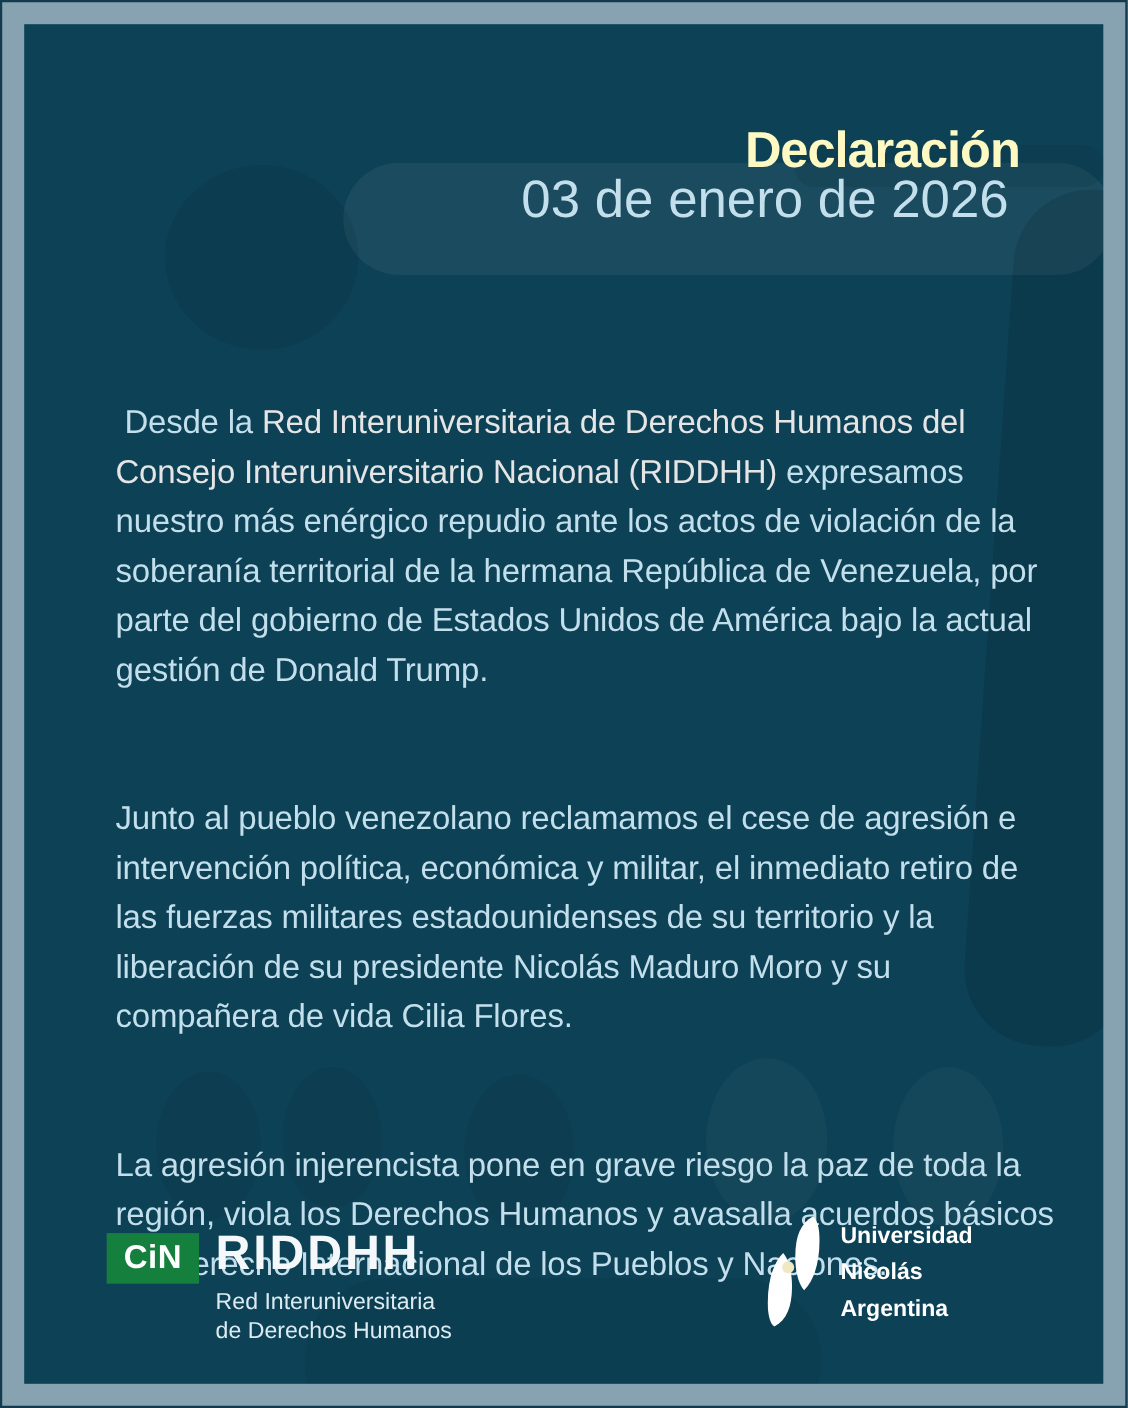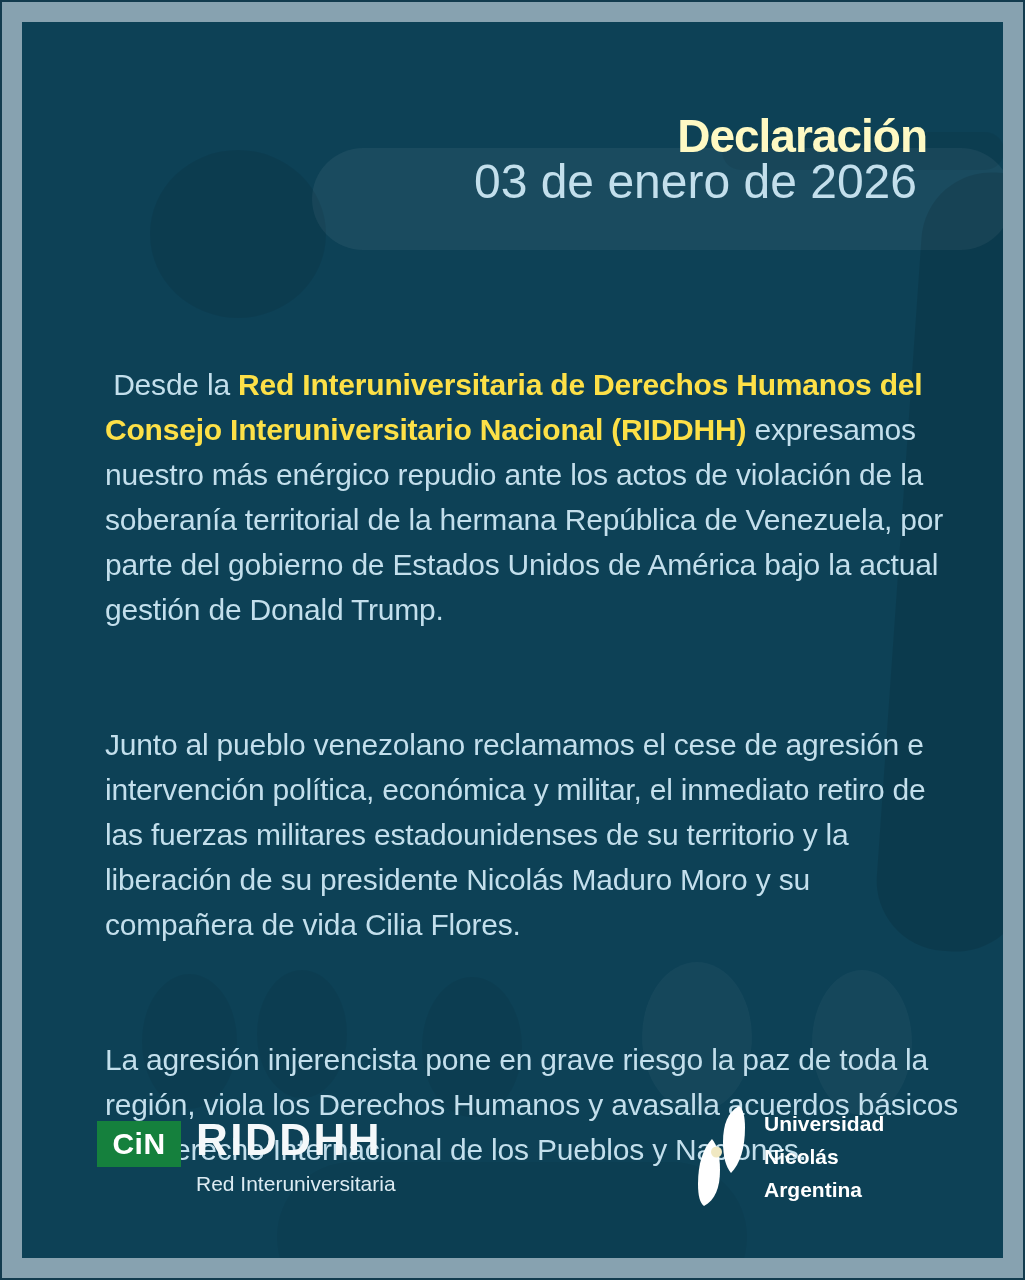--- a/index.html
+++ b/index.html
@@ -43,21 +43,21 @@
     font-size:48px; font-weight:normal;
     color:#c3dfec;
   }
   .body-text {
     position:absolute; left:83px; top:250px; width:856px;
     font-size:30px; line-height:45px; letter-spacing:-0.2px;
     color:#c3dfec;
     white-space:pre-wrap;
   }
   .body-text .para { margin:0; }
-  .body-text strong { font-weight:bold; color:#fde047; }
+  .body-text strong { font-weight:normal; color:#e5e5e5; }
 
   .riddhh-lockup {
     position:absolute; left:75px; top:1092px;
     display:flex; align-items:flex-start; gap:15px;
   }
   .cin-box {
     margin-top:7px;
     width:84px; height:46px;
     background:#15803d; color:#ffffff;
     font-size:30px; font-weight:bold; letter-spacing:0.5px;
@@ -106,20 +106,21 @@
       <div class="para">Junto al pueblo venezolano reclamamos el cese de agresión e intervención política, económica y militar, el inmediato retiro de las fuerzas militares estadounidenses de su territorio y la liberación de su presidente Nicolás Maduro Moro y su compañera de vida Cilia Flores.</div>
       <div class="para">La agresión injerencista pone en grave riesgo la paz de toda la región, viola los Derechos Humanos y avasalla acuerdos básicos del Derecho Internacional de los Pueblos y Naciones.</div>
     </div>
 
     <div class="riddhh-lockup">
       <div class="cin-box">CiN</div>
       <div class="riddhh-text">
         <div class="riddhh-acronym">RIDDHH</div>
         <div class="riddhh-sub">
           <div>Red Interuniversitaria</div>
+          <div>de Derechos Humanos</div>
         </div>
       </div>
     </div>
 
     <div class="upa-lockup">
       <svg width="53" height="104" viewBox="0 0 53 104" aria-hidden="true">
         <path d="M44,2 C33,8 28,20 28,38 C28,53 31,63 36,69 C45,60 50,44 50,24 C50,12 48,5 44,2 Z" fill="#ffffff"></path>
         <path d="M44,2 C33,8 28,20 28,38 C28,53 31,63 36,69 C45,60 50,44 50,24 C50,12 48,5 44,2 Z" fill="#ffffff" transform="rotate(180 26.5 52)"></path>
         <circle cx="21.5" cy="48" r="5.5" fill="#f0e8c2"></circle>
       </svg>

